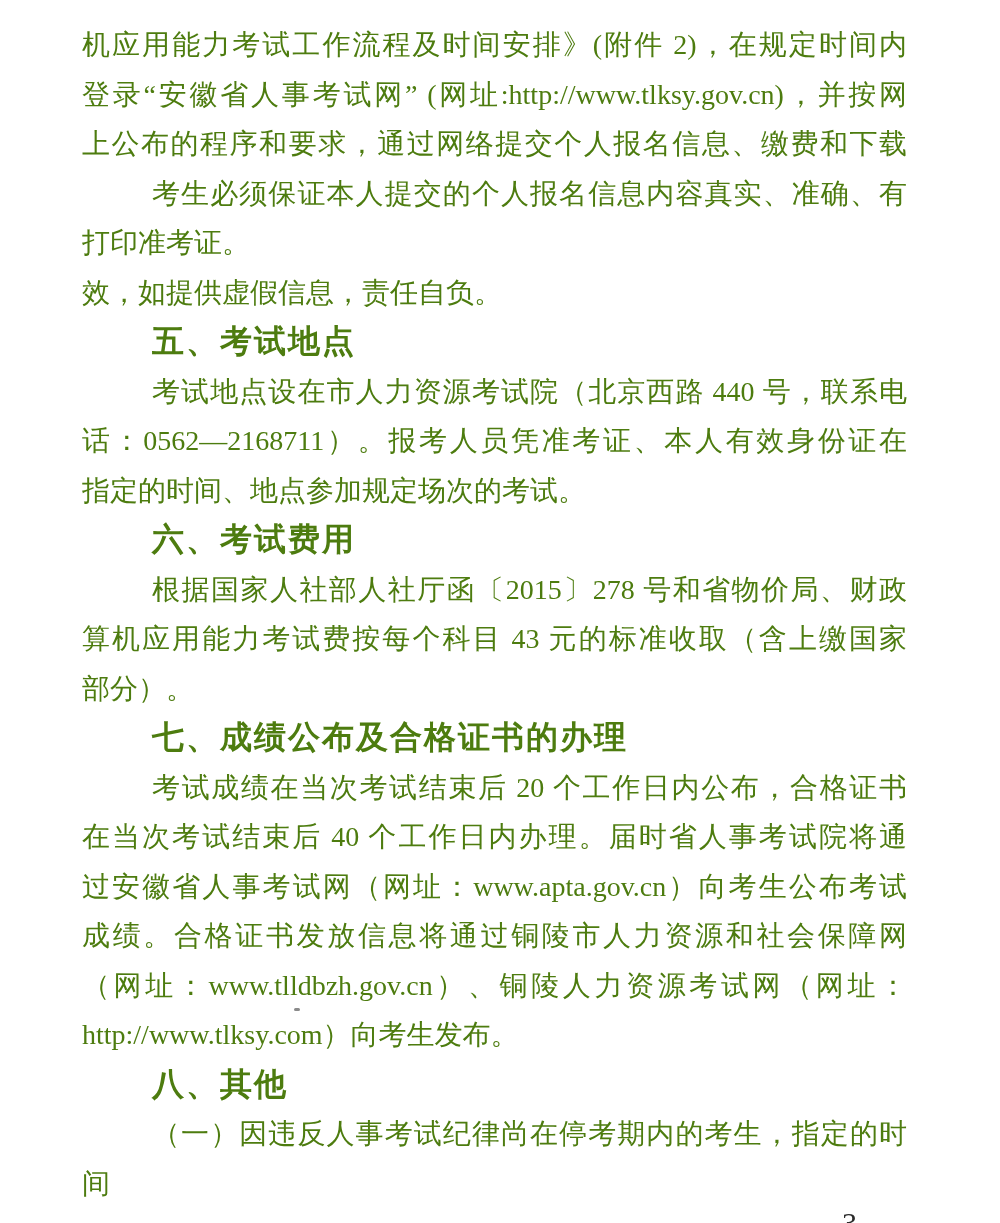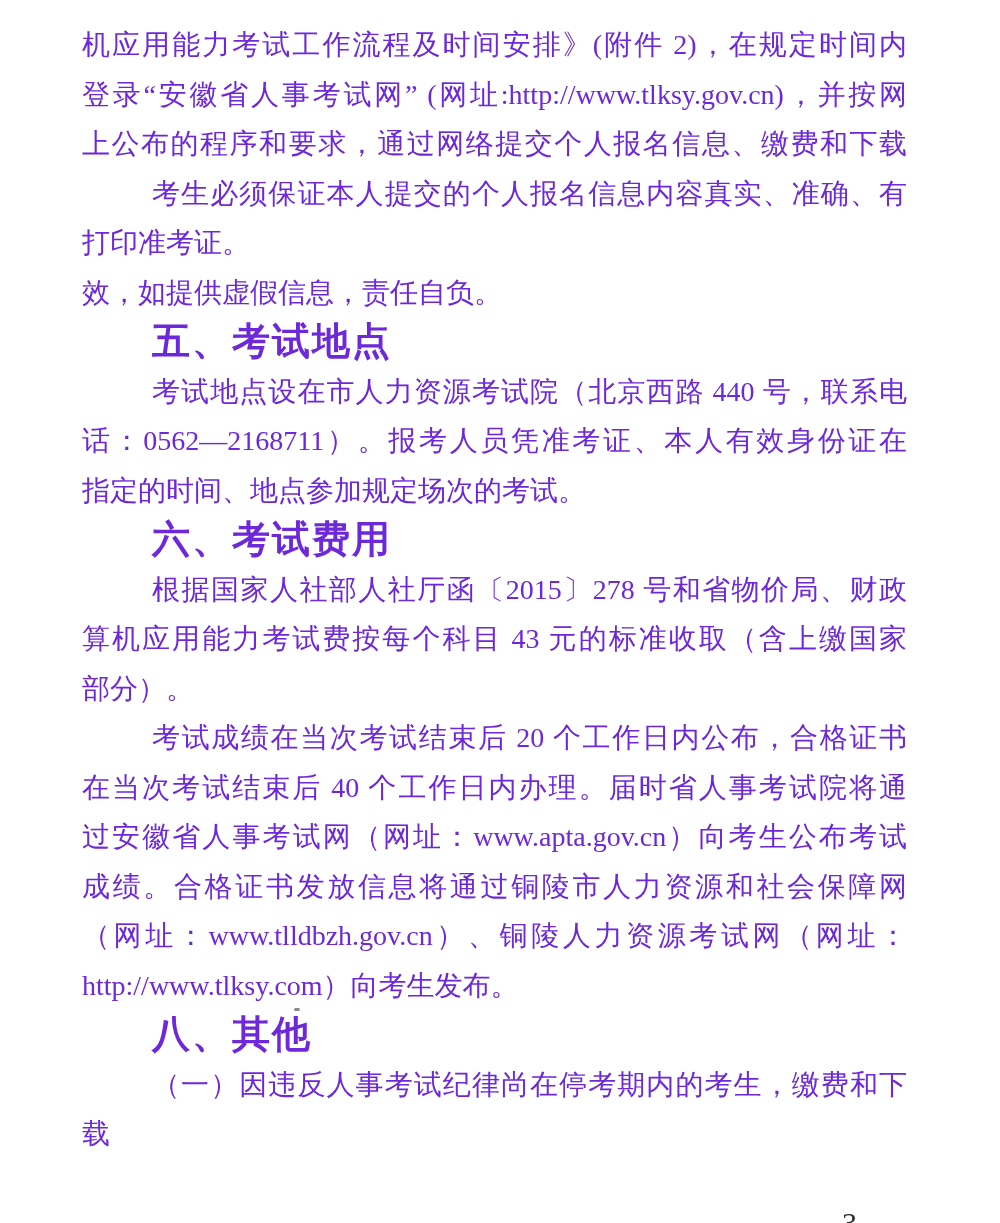--- a/index.html
+++ b/index.html
@@ -18,34 +18,34 @@
     position: absolute;
     inset: 0;
     box-sizing: border-box;
     padding: 20px 93px 0 82px;
   }
   .line {
     font-family: "Liberation Serif", "DejaVu Serif", serif;
     font-size: 28px;
     line-height: 49.5px;
     height: 49.5px;
-    color: #6d28d9;
+    color: #4d7c0f;
     white-space: nowrap;
     overflow: visible;
   }
   .line.justify {
     white-space: normal;
     text-align: justify;
     text-align-last: justify;
     text-justify: inter-character;
   }
   .line.heading {
     font-family: Liberation Sans, sans-serif;
     font-weight: 700;
-    font-size: 38px;
+    font-size: 32px;
     letter-spacing: 2px;
   }
   .line.indent {
     text-indent: 70px;
   }
   .page-number {
     position: absolute;
     left: 842px;
     top: 1206px;
     font-family: "Liberation Serif", "DejaVu Serif", serif;
@@ -74,26 +74,27 @@
       <div class="line">打印准考证。</div>
       <div class="line">效，如提供虚假信息，责任自负。</div>
       <div class="line heading indent">五、考试地点</div>
       <div class="line justify indent">考试地点设在市人力资源考试院（北京西路 440 号，联系电</div>
       <div class="line justify">话：0562—2168711）。报考人员凭准考证、本人有效身份证在</div>
       <div class="line">指定的时间、地点参加规定场次的考试。</div>
       <div class="line heading indent">六、考试费用</div>
       <div class="line justify indent">根据国家人社部人社厅函〔2015〕278 号和省物价局、财政</div>
       <div class="line justify">算机应用能力考试费按每个科目 43 元的标准收取（含上缴国家</div>
       <div class="line">部分）。</div>
+      <div class="line heading indent">七、成绩公布及合格证书的办理</div>
       <div class="line justify indent">考试成绩在当次考试结束后 20 个工作日内公布，合格证书</div>
       <div class="line justify">在当次考试结束后 40 个工作日内办理。届时省人事考试院将通</div>
       <div class="line justify">过安徽省人事考试网（网址：www.apta.gov.cn）向考生公布考试</div>
       <div class="line justify">成绩。合格证书发放信息将通过铜陵市人力资源和社会保障网</div>
       <div class="line justify">（网址：www.tlldbzh.gov.cn）、铜陵人力资源考试网（网址：</div>
       <div class="line">http://www.tlksy.com）向考生发布。</div>
       <div class="line heading indent">八、其他</div>
-      <div class="line justify indent">（一）因违反人事考试纪律尚在停考期内的考生，缴费和下载</div>
+      <div class="line justify indent">（一）因违反人事考试纪律尚在停考期内的考生，指定的时间</div>
     </div>
 </div>
 
 <span class="scan-speck"></span>
 
 <div class="page-number">3</div>
 
 </body></html>

